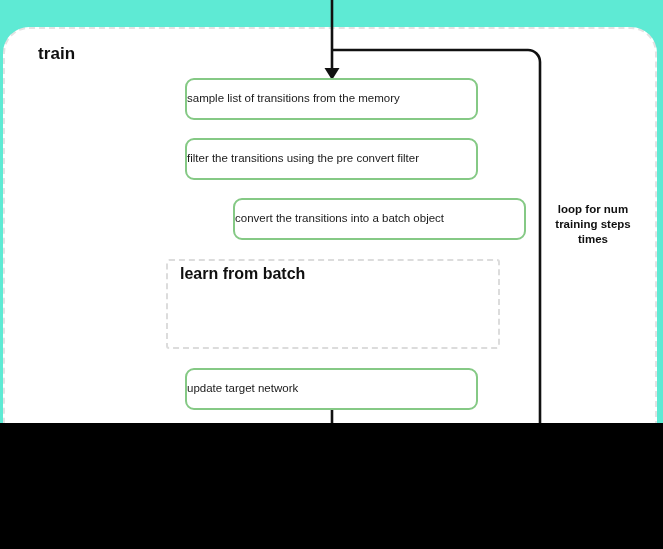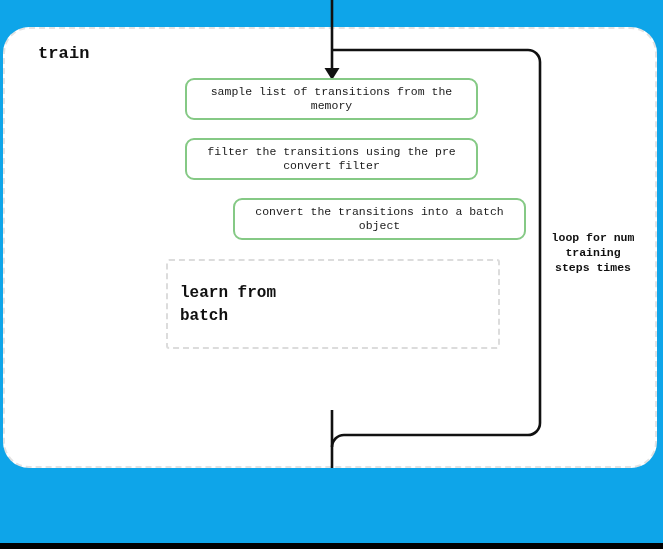--- a/index.html
+++ b/index.html
@@ -3,24 +3,24 @@
 <meta charset="utf-8">
 <style>
   html, body {
     margin: 0;
     padding: 0;
     background: #000000;
   }
   #canvas {
     position: relative;
     width: 663px;
-    height: 543px;
-    background: #0ea5e9;
+    height: 423px;
+    background: #5eead4;
     overflow: hidden;
-    font-family: Liberation Mono, monospace;
+    font-family: Liberation Sans, sans-serif;
   }
 
   
   .scope-box {
     position: absolute;
     left: 3px;
     top: 27px;
     width: 654px;
     height: 441px;
     box-sizing: border-box;
@@ -45,21 +45,21 @@
     position: absolute;
     left: 185px;
     width: 293px;
     height: 42px;
     box-sizing: border-box;
     background: #ffffff;
     border: 2.5px solid #85c985;
     border-radius: 9px;
     display: flex;
     align-items: center;
-    justify-content: flex-end;
+    justify-content: flex-start;
   }
   .step span {
     font-size: 11.5px;
     color: #1a1a1a;
     line-height: 1.2;
     text-align: center;
   }
 
   #step-sample  { top: 78px; }
   #step-filter  { top: 138px; }
@@ -74,33 +74,33 @@
     width: 334px;
     height: 90px;
     box-sizing: border-box;
     background: #ffffff;
     border: 2px dashed #dcdcdc;
     border-radius: 3px;
   }
   .subscope-title {
     position: absolute;
     left: 180px;
-    top: 282px;
+    top: 263px;
     width: 150px;
     font-size: 16px;
     font-weight: bold;
     color: #101010;
     line-height: 1.42;
   }
 
   
   .loop-label {
     position: absolute;
     left: 545px;
-    top: 230px;
+    top: 202px;
     width: 96px;
     text-align: center;
     font-size: 11.5px;
     font-weight: bold;
     color: #101010;
     line-height: 1.32;
   }
 
   
   #connectors {
@@ -145,16 +145,19 @@
     <span>filter the transitions using the pre convert filter</span>
   </div>
 
   <div class="step" id="step-convert">
     <span>convert the transitions into a batch object</span>
   </div>
 
   <div class="subscope-box"></div>
   <div class="subscope-title">learn from batch</div>
 
+  <div class="step" id="step-update">
+    <span>update target network</span>
+  </div>
 
   <div class="loop-label">loop for num training steps times</div>
 
 </div>
 
 </body></html>

